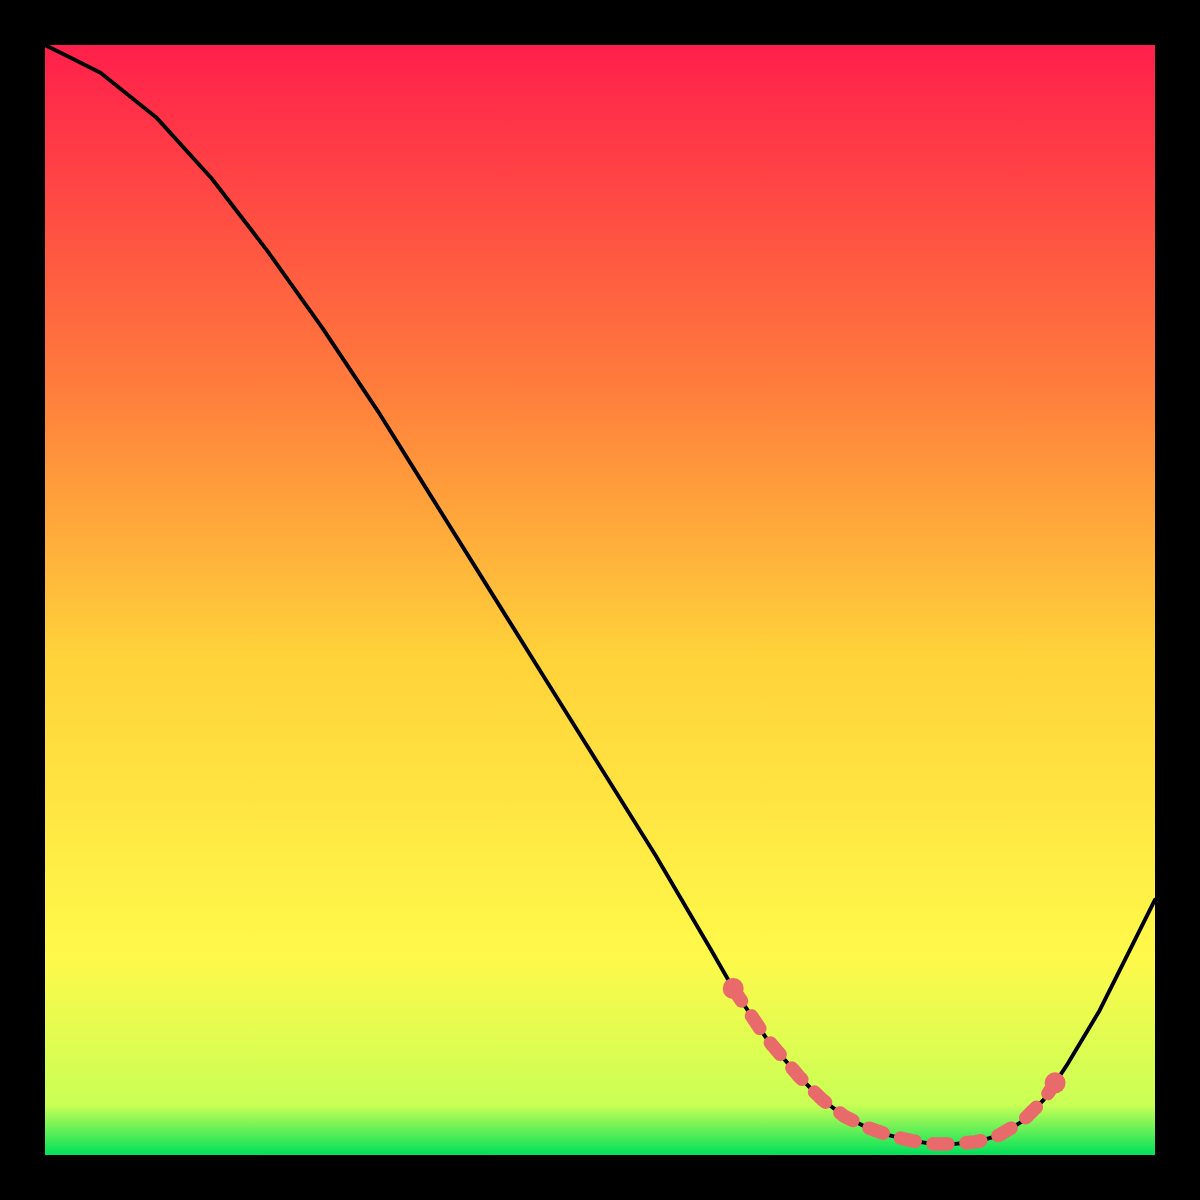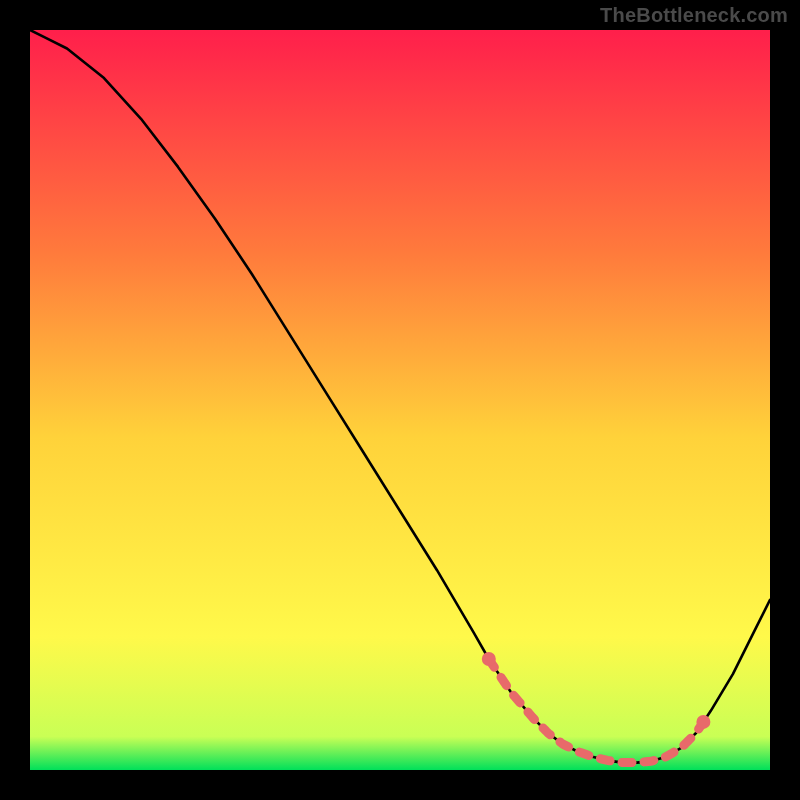--- a/index.html
+++ b/index.html
@@ -37,21 +37,20 @@
     background: #000;
   }
   svg {
     display: block;
   }
 </style>
 </head>
 <body>
 
 <div class="frame">
-  <div class="watermark">TheBottleneck.com</div>
   <div class="plot-wrap">
     <svg id="chart-svg" width="740" height="740" viewBox="0 0 740 740">
         <defs>
           <linearGradient id="bg-grad" x1="0" y1="0" x2="0" y2="1">
             <stop offset="0%" stop-color="#ff1f4b"></stop>
             <stop offset="30%" stop-color="#ff7a3c"></stop>
             <stop offset="55.00000000000001%" stop-color="#ffd23a"></stop>
             <stop offset="82%" stop-color="#fff94a"></stop>
             <stop offset="95.5%" stop-color="#c9ff55"></stop>
             <stop offset="100%" stop-color="#00e05a"></stop>

